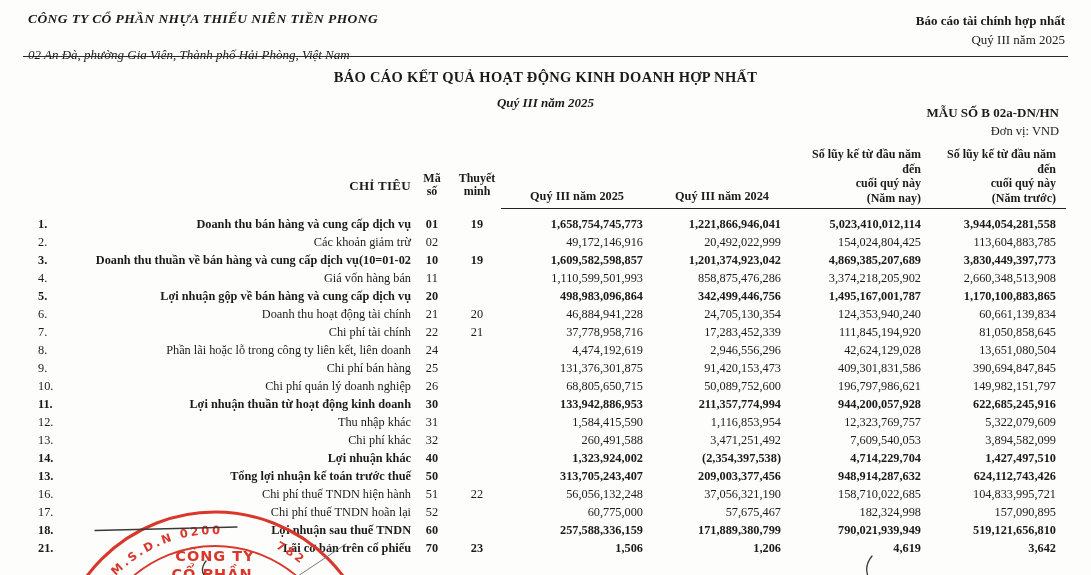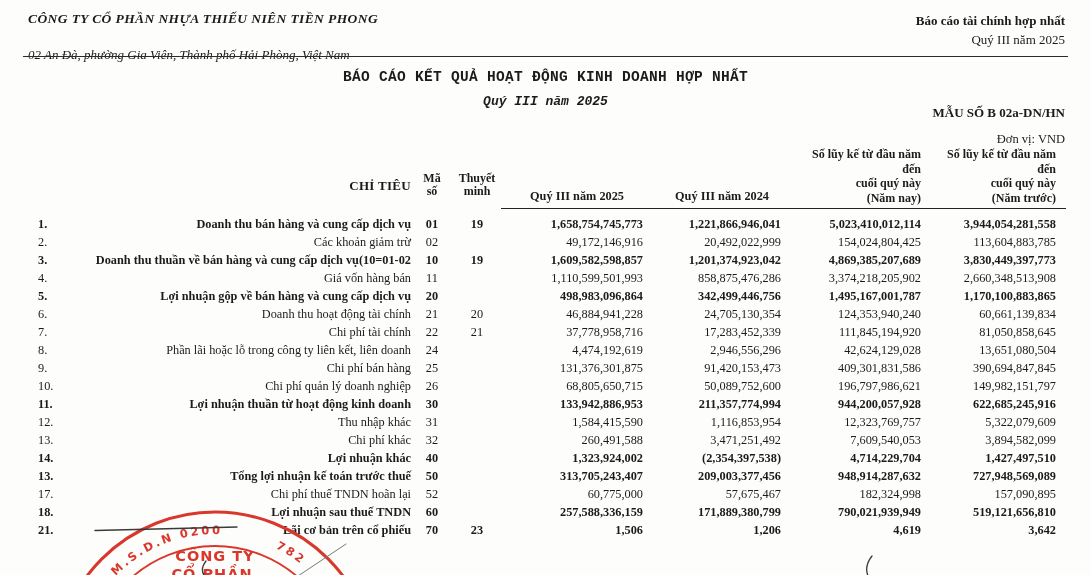--- a/index.html
+++ b/index.html
@@ -13,26 +13,26 @@
   
   .letterhead-left { position:absolute; top:11px; left:28px;font-style:italic; }
   .company-name { font-weight:bold; font-size:13.5px; letter-spacing:.4px; }
   .company-address { font-size:13px; margin-top:20px; }
   .letterhead-right { position:absolute; top:13px; right:26px; text-align:right; }
   .report-type { font-weight:bold; font-size:13px; }
   .report-period { font-size:13px; margin-top:3px; }
   .head-rule { position:absolute; top:56px; left:23px; right:23px; border-top:1.6px solid #2b2b2b; }
 
   
-  .title-block { position:absolute; top:69px; left:0; width:100%; text-align:center;font-family:Liberation Mono, monospace; }
+  .title-block { position:absolute; top:69px; left:0; width:100%; text-align:center; }
   .report-title { font-weight:bold; font-size:14.5px; letter-spacing:.3px; }
   .report-subtitle { font-weight:bold; font-style:italic; font-size:13px; margin-top:9px; }
-  .form-block { position:absolute; top:105px; right:26px; text-align:right; }
+  .form-block { position:absolute; top:105px; right:32px; text-align:right; }
   .form-no { font-weight:bold; font-size:13px; }
-  .unit { font-size:12.5px; margin-top:11px; }
+  .unit { font-size:12.5px; margin-top:3px; }
 
   
   table.report { position:absolute; top:147px; left:25px; width:1041px;
     border-collapse:collapse; table-layout:fixed; font-size:12.3px; }
   col.w-no { width:34px; } col.w-label { width:352px; } col.w-code { width:42px; }
   col.w-note { width:48px; } col.w-c1 { width:152px; } col.w-c2 { width:138px; }
   col.w-c3 { width:140px; } col.w-c4 { width:135px; }
   thead th { height:56px; vertical-align:bottom; font-weight:bold; padding:0; }
   th.h-item { text-align:right; padding-left:3px; padding-bottom:15px; font-size:13px; letter-spacing:.3px; }
   th.h-code, th.h-note { text-align:center; line-height:13.5px; padding-bottom:10px; font-size:12px; }
@@ -252,21 +252,31 @@
         <td class="c-num">1,427,497,510</td>
       </tr>
       <tr class="bold">
         <td class="c-no">13.</td>
         <td class="c-label">Tổng lợi nhuận kế toán trước thuế</td>
         <td class="c-code">50</td>
         <td class="c-note"></td>
         <td class="c-num">313,705,243,407</td>
         <td class="c-num">209,003,377,456</td>
         <td class="c-num">948,914,287,632</td>
-        <td class="c-num">727,948,569,089</td>
+        <td class="c-num">624,112,743,426</td>
+      </tr>
+      <tr>
+        <td class="c-no">16.</td>
+        <td class="c-label">Chi phí thuế TNDN hiện hành</td>
+        <td class="c-code">51</td>
+        <td class="c-note">22</td>
+        <td class="c-num">56,056,132,248</td>
+        <td class="c-num">37,056,321,190</td>
+        <td class="c-num">158,710,022,685</td>
+        <td class="c-num">104,833,995,721</td>
       </tr>
       <tr>
         <td class="c-no">17.</td>
         <td class="c-label">Chi phí thuế TNDN hoãn lại</td>
         <td class="c-code">52</td>
         <td class="c-note"></td>
         <td class="c-num">60,775,000</td>
         <td class="c-num">57,675,467</td>
         <td class="c-num">182,324,998</td>
         <td class="c-num">157,090,895</td>

